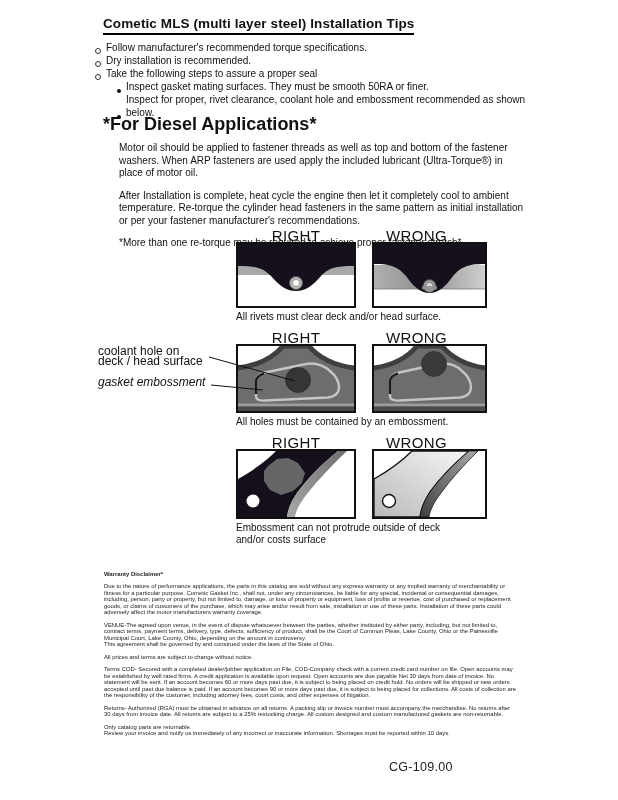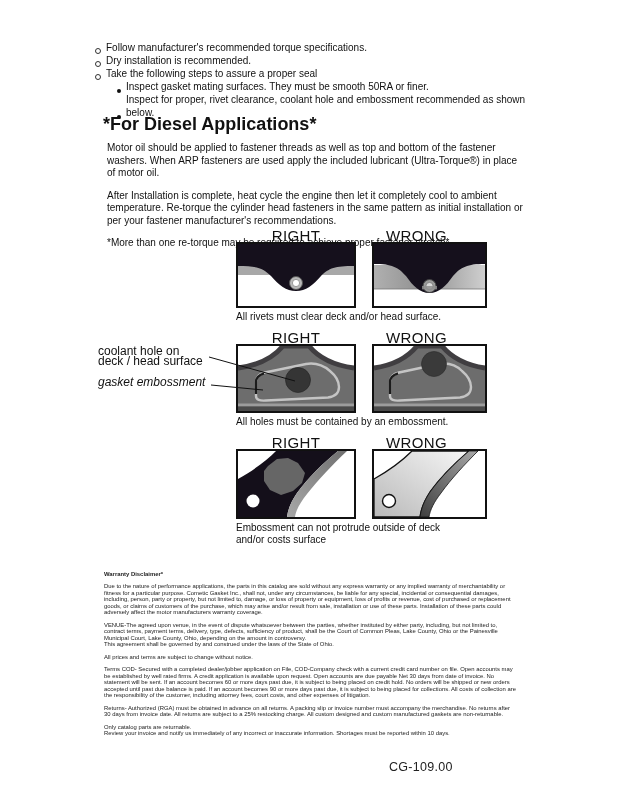--- a/index.html
+++ b/index.html
@@ -10,21 +10,21 @@
          border-bottom:2px solid #000;padding-bottom:2px;letter-spacing:.1px;}
   
   .bullets{position:absolute;left:95px;top:41px;width:440px;font-size:10px;line-height:13px;}
   .b{display:flex;align-items:flex-end;}
   .b .ring{flex:none;width:4px;height:4px;border:1px solid #333;border-radius:50%;margin:3.5px 5px 0 0;}
   .b .dot{flex:none;width:4px;height:4px;background:#111;border-radius:50%;margin:4px 5px 0 0;}
   .b.sub{margin-left:22px;}
   
   .diesel{position:absolute;left:103px;top:114px;width:424px;}
   .diesel .h{font-size:18px;font-weight:bold;margin:0 0 7px 0;}
-  .diesel p{margin:0 0 10px 4px;font-size:10px;line-height:12.5px;}
+  .diesel p{margin:0 0 10px 16px;font-size:10px;line-height:12.5px;}
   .diesel p.note{margin-bottom:0;}
   
   .diagrams{position:absolute;left:236px;top:229px;width:251px;}
   .dlabels{display:flex;gap:3px;font-size:15px;line-height:13px;letter-spacing:.4px;color:#111;}
   .dlabels span{display:block;text-align:center;}
   .dlabels .lw1{width:120px;} .dlabels .lw2{width:115px;}
   .boxes{display:flex;gap:16px;}
   .caption{font-size:10px;line-height:12px;margin:3px 0 8px 0;white-space:pre-line;}
   svg{display:block;}
   
@@ -38,20 +38,21 @@
   .legal .h{font-weight:bold;margin:0 0 6px 0;}
   .legal p{margin:0 0 6.3px 0;white-space:pre-line;}
   
   .docnum{position:absolute;left:389px;top:760px;font-size:12.5px;letter-spacing:.3px;color:#222;}
 </style>
 </head>
 <body>
 
 <div class="page">
 
+  <div class="title">Cometic MLS (multi layer steel) Installation Tips</div>
 
   <div class="bullets">
     <div class="b">
       <span class="ring"></span>
       <span>Follow manufacturer's recommended torque specifications.</span>
     </div>
     <div class="b">
       <span class="ring"></span>
       <span>Dry installation is recommended.</span>
     </div>

